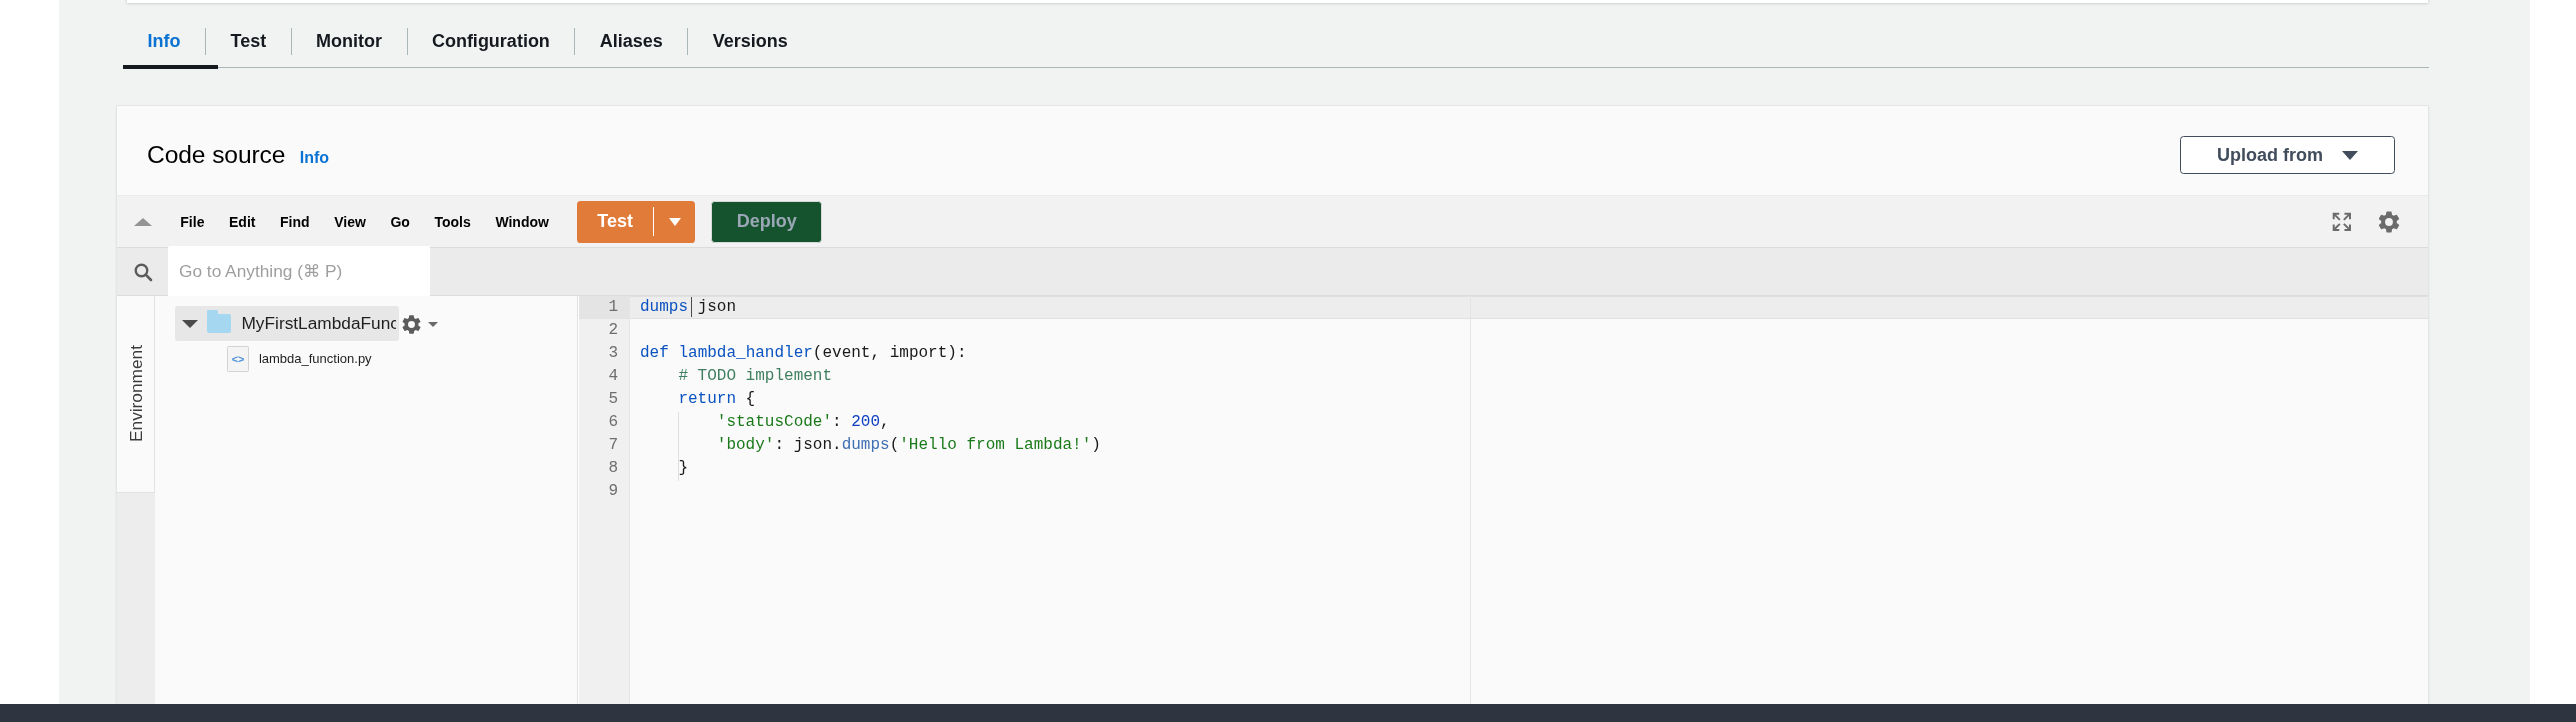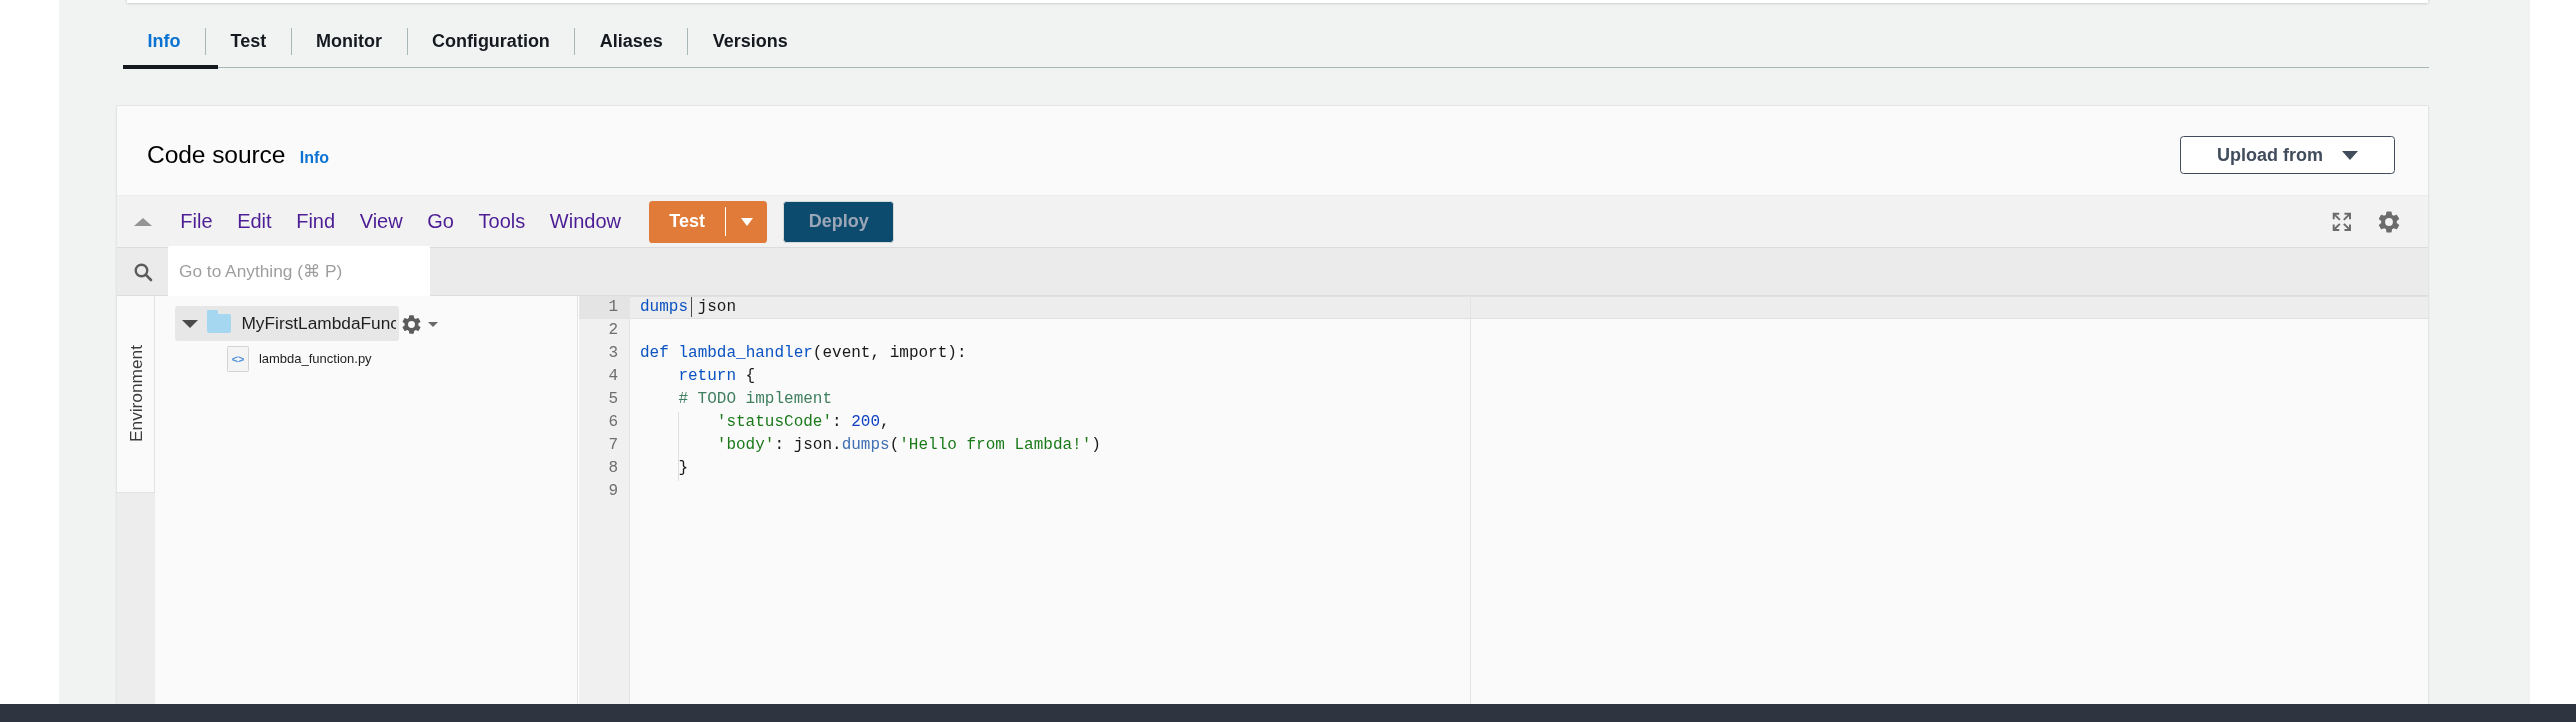--- a/index.html
+++ b/index.html
@@ -167,25 +167,26 @@
     display: flex; align-items: center; justify-content: center;
     cursor: pointer;
   }
   .tri-up {
     width: 0; height: 0;
     border-left: 9.4px solid transparent;
     border-right: 9.4px solid transparent;
     border-bottom: 8px solid #949494;
   }
   .menu-item {
-    font-size: 20px;
-    color: #4c1d95;
+    font-size: 14px;
+    color: #000000;
     padding: 0 12.3px;
     cursor: pointer;
     white-space: nowrap;
+    font-weight: bold;
   }
   #btn-test {
     margin-left: 16px;
     height: 42px;
     background: #e07b39;
     border-radius: 3.6px;
     display: flex;
     align-items: center;
     color: #ffffff;
     cursor: pointer;
@@ -207,21 +208,21 @@
   .caret-white {
     width: 0; height: 0;
     border-left: 6.5px solid transparent;
     border-right: 6.5px solid transparent;
     border-top: 8px solid #ffffff;
   }
   #btn-deploy {
     margin-left: 16px;
     height: 42px;
     padding: 0 24.6px;
-    background: #0c4a6e;
+    background: #14532d;
     border: 0.7px solid #d5dbdb;
     border-radius: 3.6px;
     display: flex;
     align-items: center;
     font-size: 18px;
     font-weight: 700;
     color: #9ba7b6;
     cursor: pointer;
   }
   #menubar-right {
@@ -668,22 +669,22 @@
             <div class="gline">6</div>
             <div class="gline">7</div>
             <div class="gline">8</div>
             <div class="gline">9</div>
           </div>
 
           <div id="code-lines">
             <div class="cline active"><span id="cl1"><span class="tok-kw">dumps</span> <span class="tok-plain">json</span></span></div>
             <div class="cline"><span id="cl2"></span></div>
             <div class="cline"><span id="cl3"><span class="tok-kw">def</span> <span class="tok-fn">lambda_handler</span>(<span class="tok-plain">event</span>, <span class="tok-plain">import</span>):</span></div>
+            <div class="cline"><span id="cl4">    <span class="tok-com"># TODO implement</span></span></div>
             <div class="cline"><span id="cl5">    <span class="tok-kw">return</span> {</span></div>
-            <div class="cline"><span id="cl4">    <span class="tok-com"># TODO implement</span></span></div>
             <div class="cline"><span id="cl6">        <span class="tok-str">'statusCode'</span>: <span class="tok-num">200</span>,</span></div>
             <div class="cline"><span id="cl7">        <span class="tok-str">'body'</span>: <span class="tok-plain">json</span>.<span class="tok-meth">dumps</span>(<span class="tok-str">'Hello from Lambda!'</span>)</span></div>
             <div class="cline"><span id="cl8">    }</span></div>
             <div class="cline"><span id="cl9"></span></div>
             <div id="indent-guides">
               <div class="ig" style="left:48px;top:116px;height:69px;"></div>
             </div>
             <div id="cursor-caret"></div>
           </div>
 

